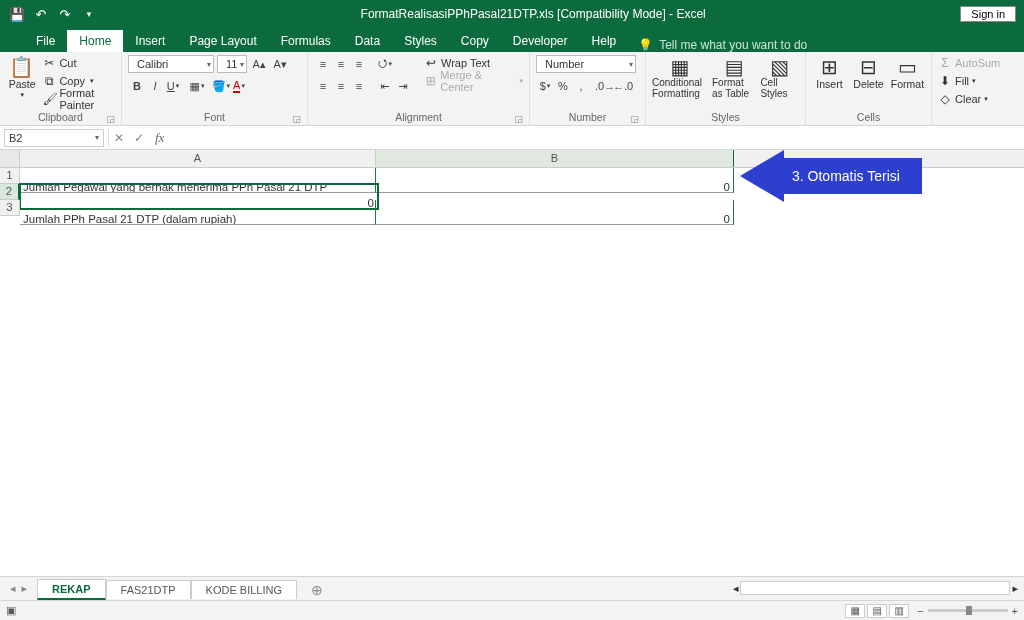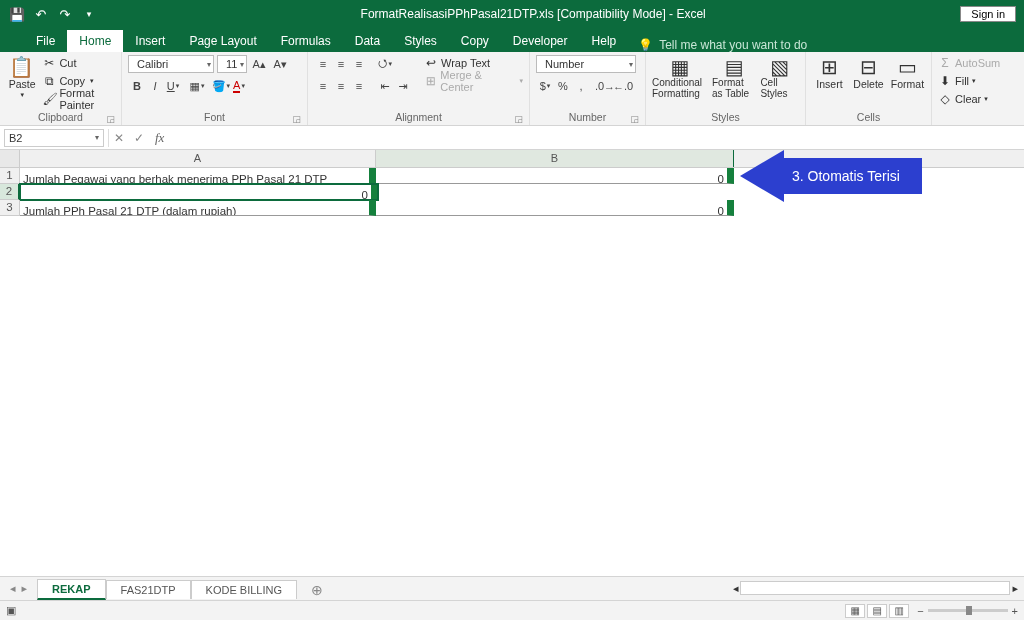--- a/index.html
+++ b/index.html
@@ -46,21 +46,21 @@
 
 
 .sheet-wrap { position:relative; height: calc(620px - 28px - 24px - 74px - 24px - 24px - 20px); background:#fff; }
 .colhdr { display:flex; height:18px; background:#f0f0f0; border-bottom:1px solid #ccc; font-size:11px; color:#555; }
 .corner { width:20px; border-right:1px solid #ccc; background:#e8e8e8;}
 .ch { text-align:center; border-right:1px solid #ccc; line-height:17px; }
 .ch-a { width:356px; } .ch-b { width:358px; border-right:1px solid #0c6b3d; background:#e0e8e0;}
 .rows { }
 .row { display:flex; height:16px; font-size:11.5px; }
 .rh { width:20px; background:#f0f0f0; border-right:1px solid #ccc; border-bottom:1px solid #ccc; text-align:center; color:#555; line-height:15px;}
-.cell { border-right:7px solid #15803d; border-bottom:1px solid #999; padding:4px 3px; line-height:15px; overflow:hidden; white-space:nowrap; }
+.cell { border-right:1px solid #15803d; border-bottom:1px solid #999; padding:12px 3px; line-height:15px; overflow:hidden; white-space:nowrap; }
 .cell-a { width:356px; }
 .cell-b { width:358px; text-align:right; }
 .row.sel .rh { background:#d8e8dc; border-right:2px solid #0c6b3d;}
 .cell.active { outline:2px solid #0c6b3d; outline-offset:-1px; }
 
 
 .callout { position:absolute; left:740px; top:0px; display:flex; align-items:center; }
 .arrow-head { width:0; height:0; border-top:26px solid transparent; border-bottom:26px solid transparent; border-right:44px solid #2c3fcf; }
 .arrow-body { background:#2c3fcf; color:#fff; height:36px; display:flex; align-items:center; padding:0 22px 0 8px; font-size:14px; }
 

